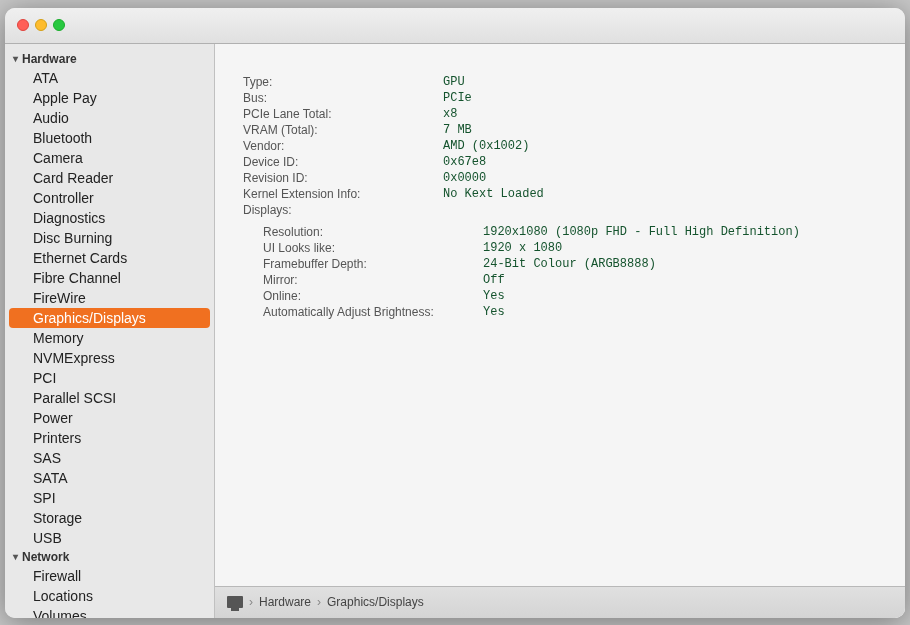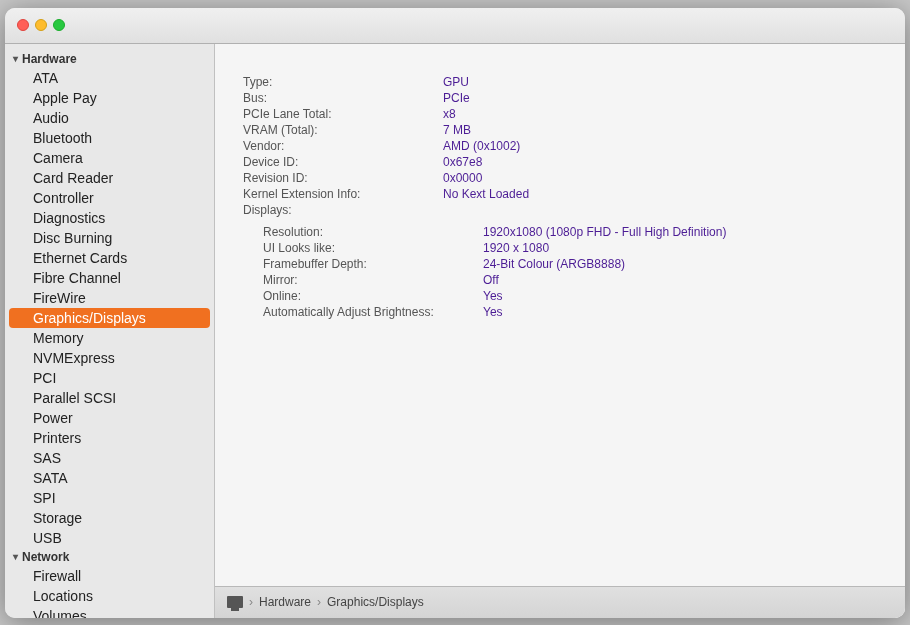--- a/index.html
+++ b/index.html
@@ -128,21 +128,22 @@
       padding: 1px 4px;
       font-size: 12px;
       vertical-align: top;
     }
     .info-table td:first-child {
       color: #555;
       width: 200px;
       white-space: nowrap;
     }
     .info-table td:last-child {
-      color: #4c1d95;
+      color: #14532d;
+      font-family: Liberation Mono, monospace;
     }
     .sub-section {
       margin-left: 20px;
       margin-top: 0;
     }
     .sub-section-title {
       font-size: 13px;
       font-weight: 600;
       color: #111;
       margin-bottom: 6px;

